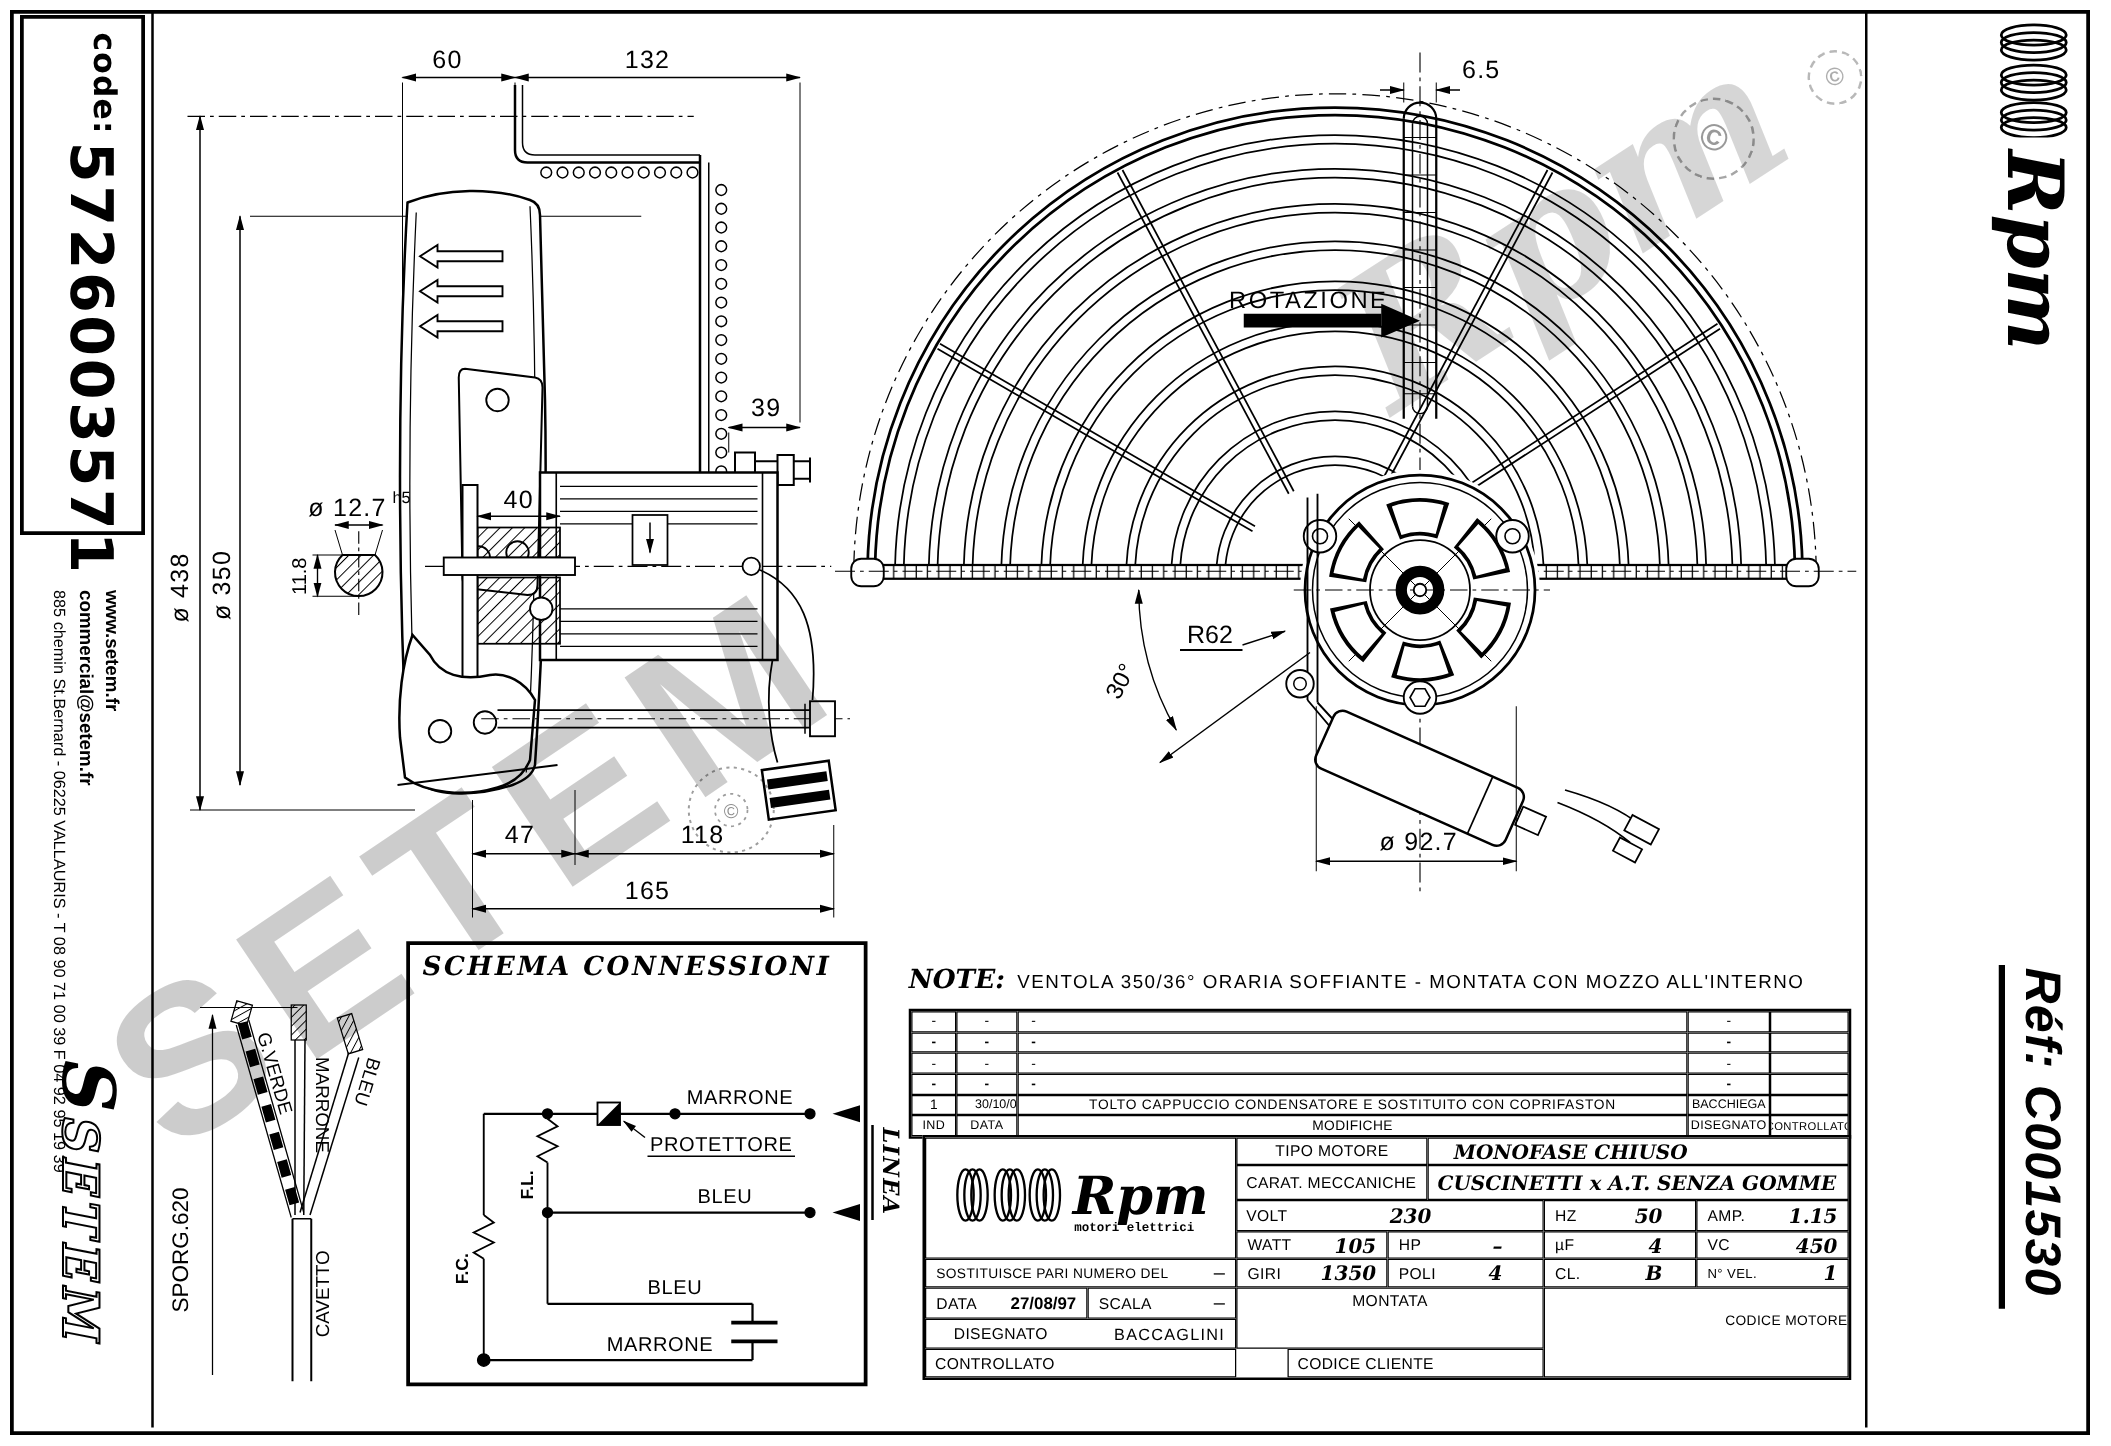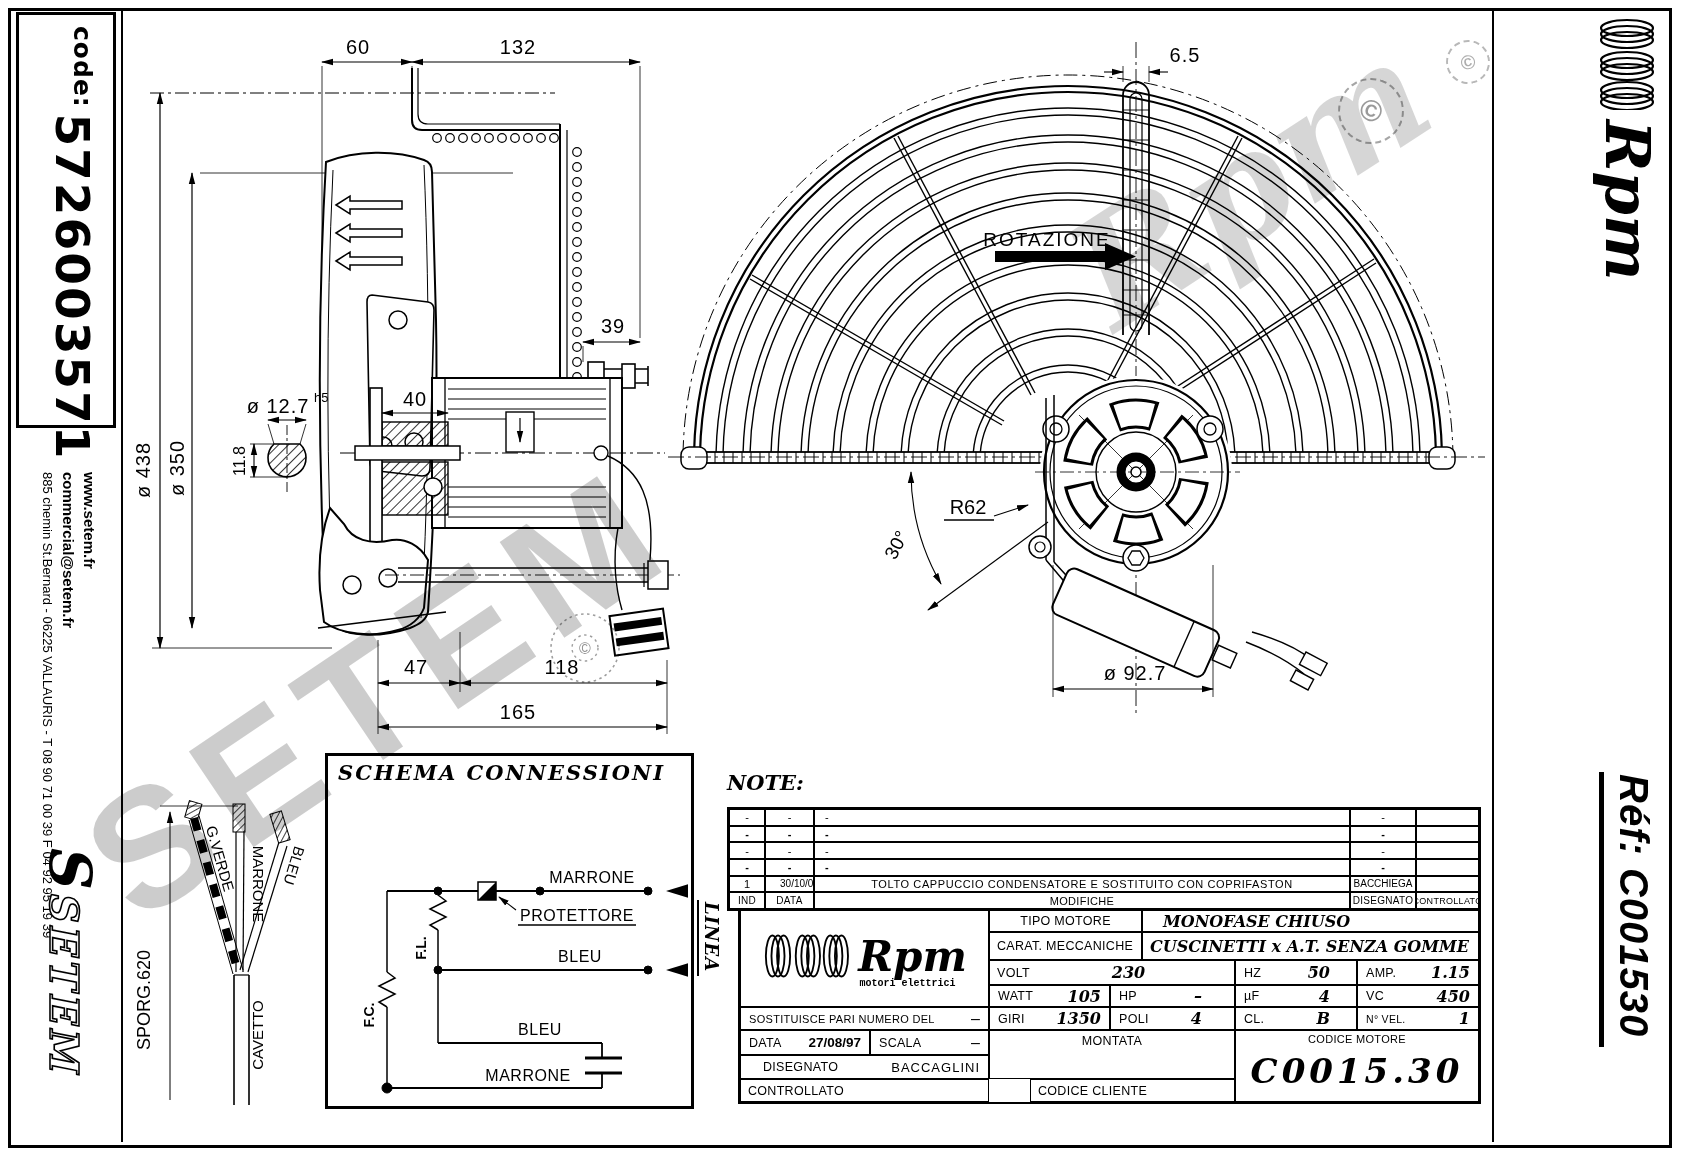--- a/index.html
+++ b/index.html
@@ -41,21 +41,21 @@
          grid-template-columns:130px 119px 121px 32px 93px 122px 122px;
          grid-template-rows:22px 28px 25px 22px 23px 25px 24px 23px;}
   .spec-label{font-size:12.5px;letter-spacing:.3px;}
   .spec-value{font-family:"DejaVu Serif",serif;font-style:italic;font-weight:bold;font-size:16px;}
   .lblval{justify-content:space-between;padding:0 8px;}
   .logo-cell{flex-direction:column;justify-content:center;}
   .logo-row{display:flex;align-items:center;gap:8px;}
   .rpm-big{font-size:42px;}
   .rpm-sub{font-family:"Liberation Mono",monospace;font-weight:bold;font-size:10px;margin-left:86px;margin-top:-6px;}
   .cliente-cell{align-items:flex-start;justify-content:center;padding-top:3px;}
-  .codmot-cell{flex-direction:column;justify-content:flex-start;padding-top:2px;}
+  .codmot-cell{flex-direction:column;justify-content:flex-start;padding-top:20px;align-items:flex-end;}
   .codmot-val{font-size:34px;letter-spacing:4px;margin-top:6px;}
   
   .schema-box{position:absolute;left:325px;top:753px;width:363px;height:350px;border:3px solid #000;background:transparent;}
   .schema-title{position:absolute;left:338px;top:760px;font-family:"DejaVu Serif",serif;font-style:italic;
                 font-weight:bold;font-size:21px;letter-spacing:2px;}
   .linea{font-family:"DejaVu Serif",serif;font-style:italic;font-weight:bold;font-size:18px;
          border-bottom:2px solid #000;padding:0 4px 2px 2px;letter-spacing:1px;}
   
   .wm{position:absolute;pointer-events:none;font-weight:bold;}
   .wm-setem{left:120px;top:740px;font-size:168px;letter-spacing:16px;color:rgba(0,0,0,.20);
@@ -496,20 +496,21 @@
     <text transform="rotate(-90 426 948)" x="426" y="948" text-anchor="middle" font-size="14" font-weight="bold">F.L.</text>
     <text transform="rotate(-90 374 1015)" x="374" y="1015" text-anchor="middle" font-size="14" font-weight="bold">F.C.</text>
   </g>
 </svg>
 <div class="vtext" style="left:722px;top:900px;">
   <span class="linea">LINEA</span>
 </div>
 
 <div class="note-line">
   <span class="note-label">NOTE:</span>
+  <span class="note-text">VENTOLA 350/36° ORARIA SOFFIANTE - MONTATA CON MOZZO ALL'INTERNO</span>
 </div>
 
 <div class="grid modt">
   <div class="cell dash">-</div>
   <div class="cell dash">-</div>
   <div class="cell dashL">-</div>
   <div class="cell dash">-</div>
   <div class="cell"></div>
 
   <div class="cell dash bd">-</div>
@@ -639,21 +640,20 @@
     <span class="spec-value">1</span>
   </div>
   <div class="cell cliente-cell" style="grid-area:6/3/8/6;">
     <span class="spec-label">MONTATA</span>
   </div>
   <div class="cell c-pad" style="grid-area:8/3/9/6;margin-left:41px;">
     <span class="spec-label">CODICE CLIENTE</span>
   </div>
   <div class="cell codmot-cell" style="grid-area:6/6/9/8;">
     <span class="spec-label" style="font-size:11px;">CODICE MOTORE</span>
-    <span class="spec-value codmot-val">C0015.30</span>
   </div>
 </div>
 
 <div class="wm wm-setem">SETEM</div>
 <div class="wm wm-rpm">Rpm</div>
 <div class="wm wm-c" style="left:1338px;top:78px;width:62px;height:62px;font-size:30px;transform:rotate(18deg);">
   <span>©</span>
 </div>
 <div class="wm wm-c" style="left:1446px;top:40px;width:40px;height:40px;font-size:20px;transform:rotate(-12deg);opacity:.8;">
   <span>©</span>

